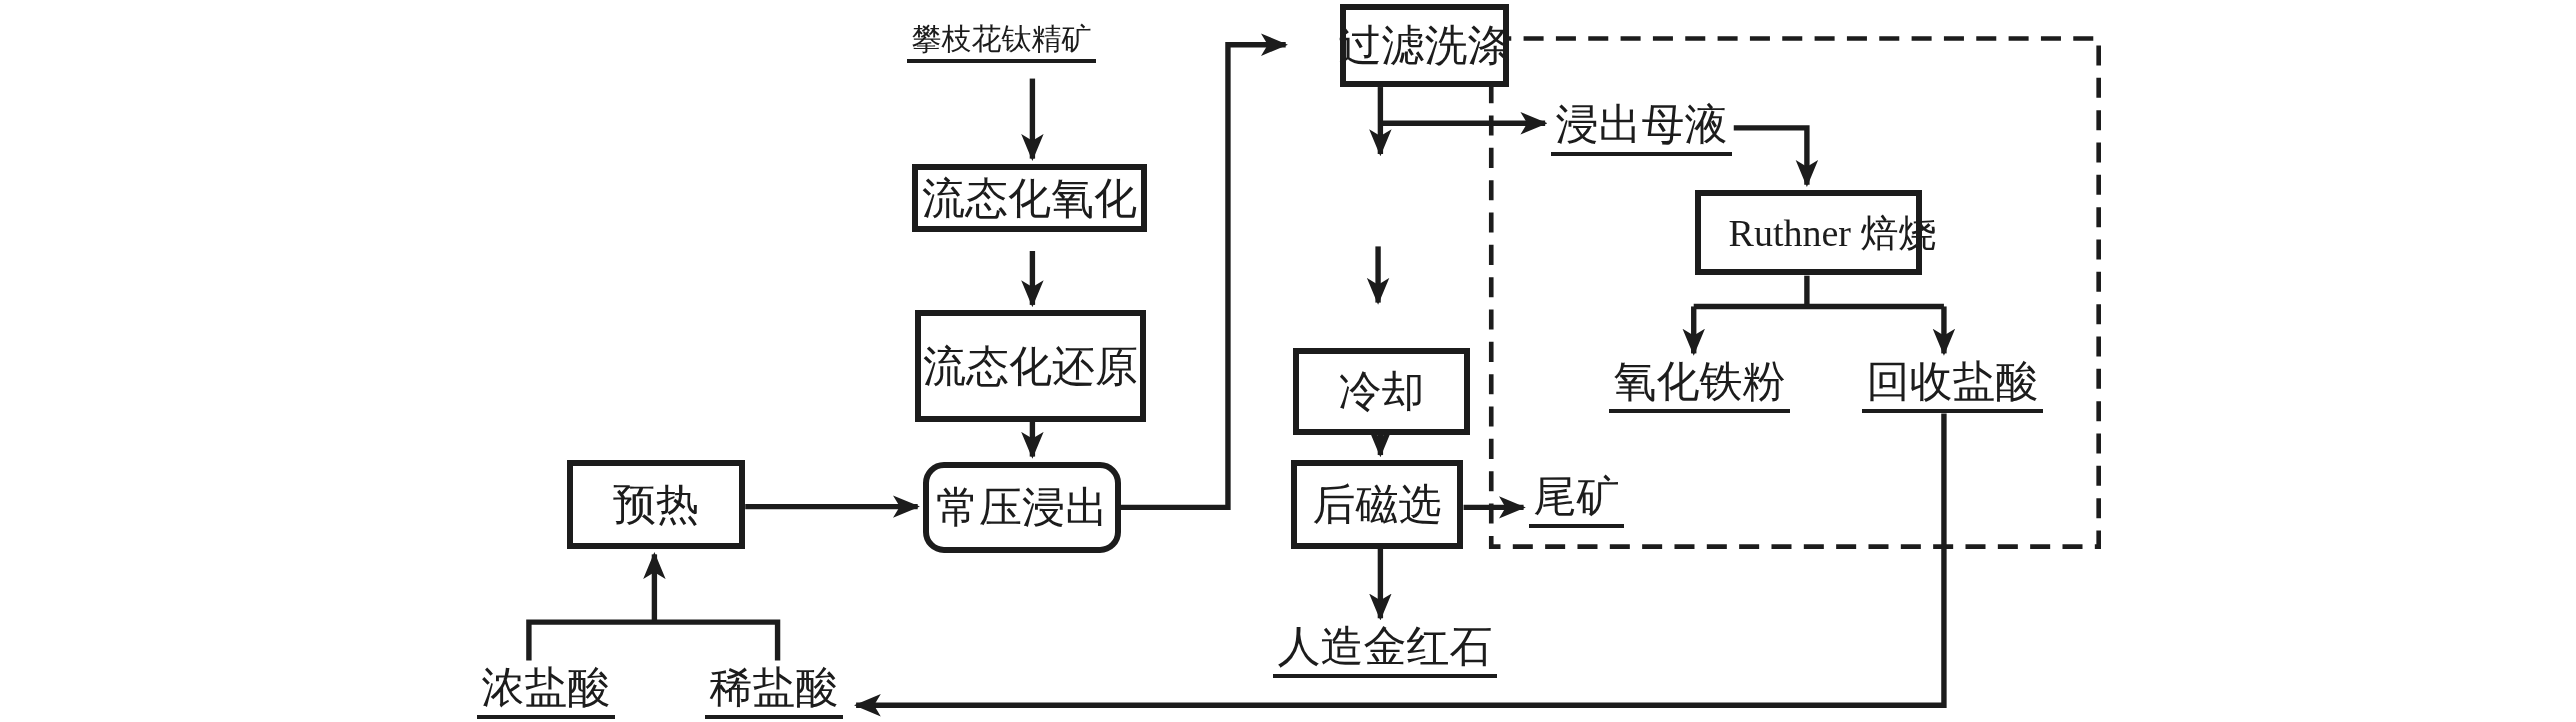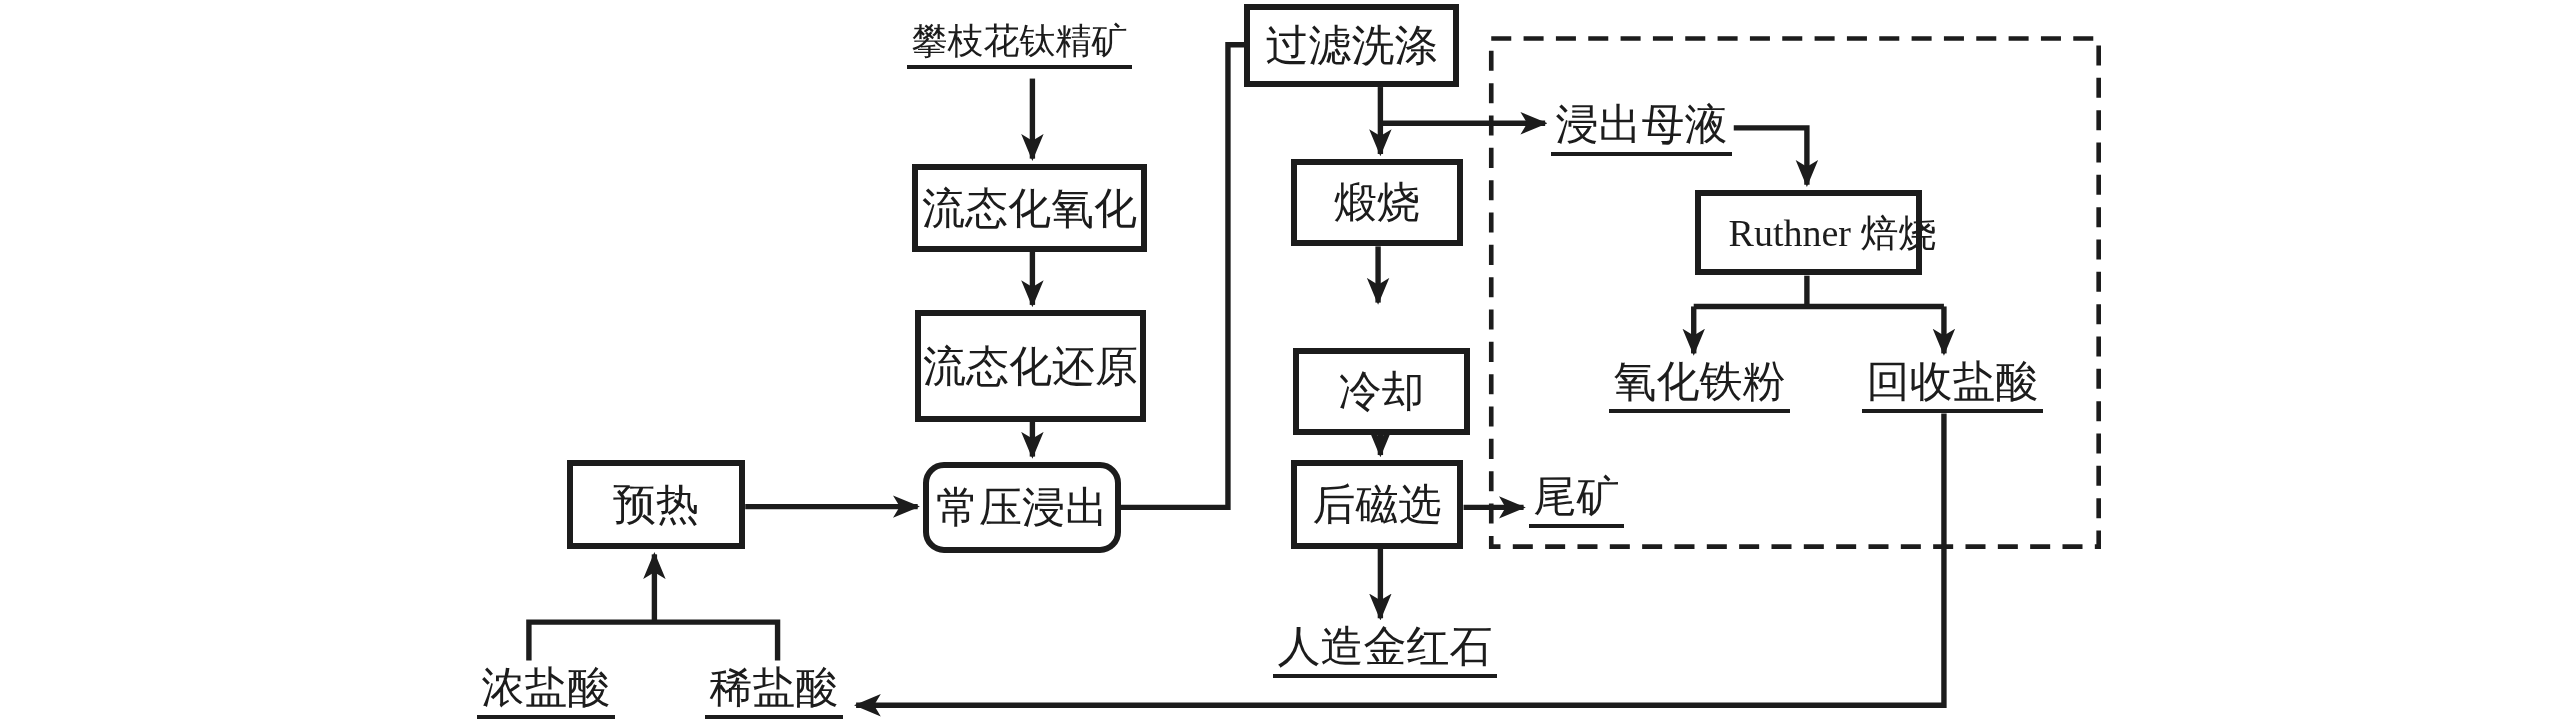--- a/index.html
+++ b/index.html
@@ -28,21 +28,21 @@
   }
   .box.small-font{font-size:38px;padding-left:48px;}
   .label{
     position:absolute;
     font-size:43px;line-height:1.05;
     white-space:nowrap;
     padding:0 4.6px 4.6px 4.6px;
     border-bottom:4.6px solid var(--ink);
     z-index:2;
   }
-  .label.title{font-size:36px;}
+  .label.title{font-size:30px;}
 </style>
 </head>
 <body>
 
 <div class="stage">
 
   <svg width="2576" height="723" viewBox="0 0 3346 939">
     <defs>
       <marker id="arrow" viewBox="0 0 12 10" refX="11" refY="5" markerWidth="5" markerHeight="4.4" orient="auto-start-reverse">
         <path d="M0 0 L12 5 L0 10 L3 5 Z" fill="#1c1c1c"></path>
@@ -83,31 +83,30 @@
 
       <path d="M2347 358 V398"></path>
       <path d="M2200 398 H2525"></path>
       <path d="M2200 398 V459" marker-end="url(#arrow)"></path>
       <path d="M2525 398 V459" marker-end="url(#arrow)"></path>
 
       <path d="M2525 537 V916 H1112" marker-end="url(#arrow)"></path>
     </g>
   </svg>
 
-  <div class="box" style="left:912px;top:164px;width:235px;height:88px;">流态化氧化</div>
+  <div class="box" style="left:912px;top:164px;width:235px;height:68px;">流态化氧化</div>
 
   <div class="box" style="left:915px;top:310px;width:231px;height:112px;">流态化还原</div>
 
   <div class="box" style="left:923px;top:462px;width:198px;height:91px;border-radius:21px;">常压浸出</div>
 
   <div class="box" style="left:567px;top:460px;width:178px;height:89px;">预热</div>
 
-  <div class="box" style="left:1244px;top:3.8px;width:215px;height:83px;">过滤洗涤</div>
+  <div class="box" style="left:1340px;top:3.8px;width:169px;height:83px;">过滤洗涤</div>
 
-  <div class="box" style="left:1291px;top:159px;width:172px;height:87px;">煅烧</div>
 
   <div class="box" style="left:1293px;top:308px;width:177px;height:87px;margin-top:40px;">冷却</div>
 
   <div class="box" style="left:1291px;top:460px;width:172px;height:89px;">后磁选</div>
 
   <div class="box small-font" style="left:1695px;top:190px;width:227px;height:85px;">Ruthner 焙烧</div>
 
   <div class="label title" style="left:907px;top:23px;">攀枝花钛精矿</div>
 
   <div class="label" style="left:1551px;top:102px;">浸出母液</div>

